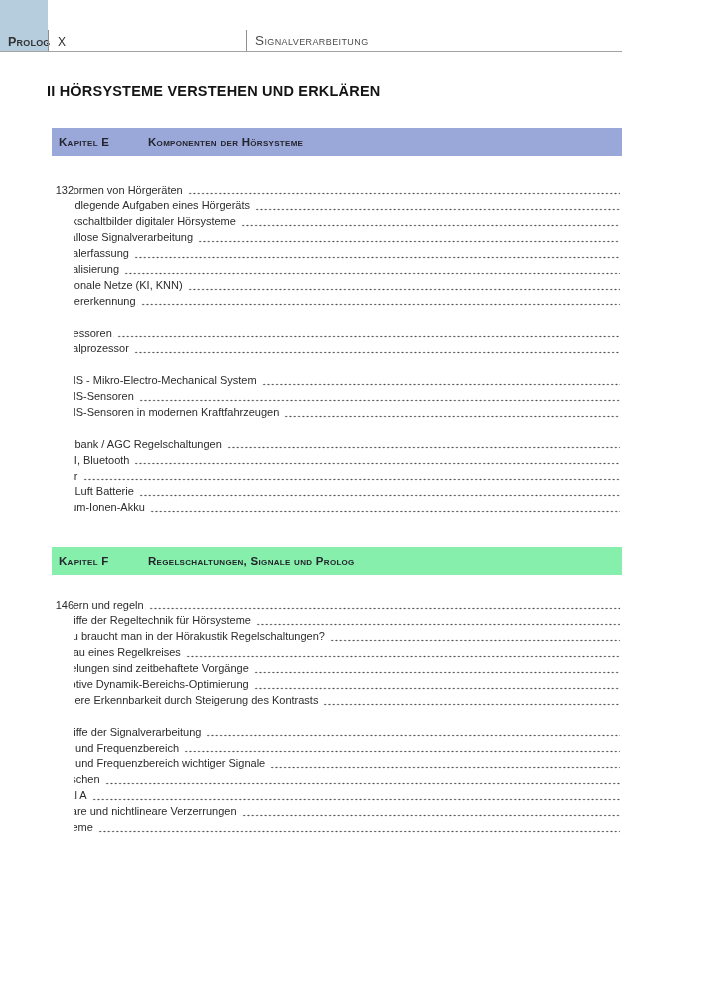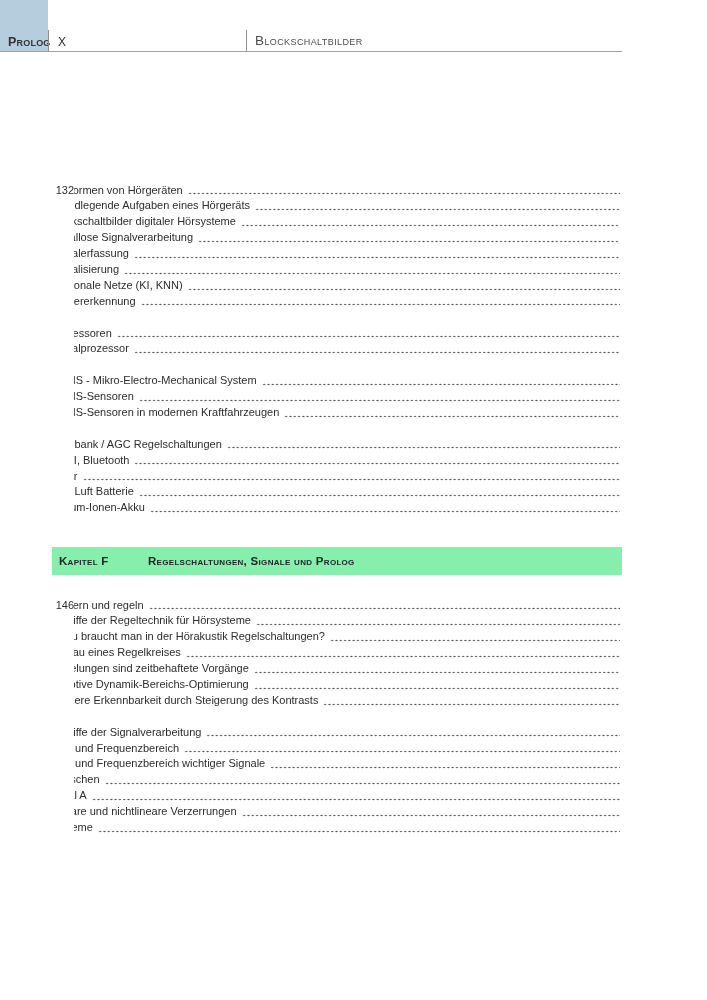--- a/index.html
+++ b/index.html
@@ -67,24 +67,29 @@
 <body>
 
 <div class="page">
 
   <div class="corner-box" id="corner-box" style="background: rgb(182, 205, 222);">
     <span class="prolog-label">Prolog</span>
   </div>
   <span class="roman-page">X</span>
   <span class="vline v1"></span>
   <span class="vline v2"></span>
-  <span class="header-title">Blockschaltbilder</span>
+  <span class="header-title">Signalverarbeitung</span>
   <div class="header-rule"></div>
 
-
+  <h1 class="part-title">II HÖRSYSTEME VERSTEHEN UND ERKLÄREN</h1>
+
+  <div class="chapter-bar bar-0" id="bar-0" style="background: rgb(154, 167, 217);">
+    <span class="ch-label">Kapitel E</span>
+    <span class="ch-title">Komponenten der Hörsysteme</span>
+  </div>
   <div class="toc toc-0" id="toc-0">
       <div class="group">
         <div class="row">
           <span class="label">Bauformen von Hörgeräten</span>
           <span class="dots"></span>
           <span class="page">117</span>
         </div>
         <div class="row">
           <span class="label">Grundlegende Aufgaben eines Hörgeräts</span>
           <span class="dots"></span>

